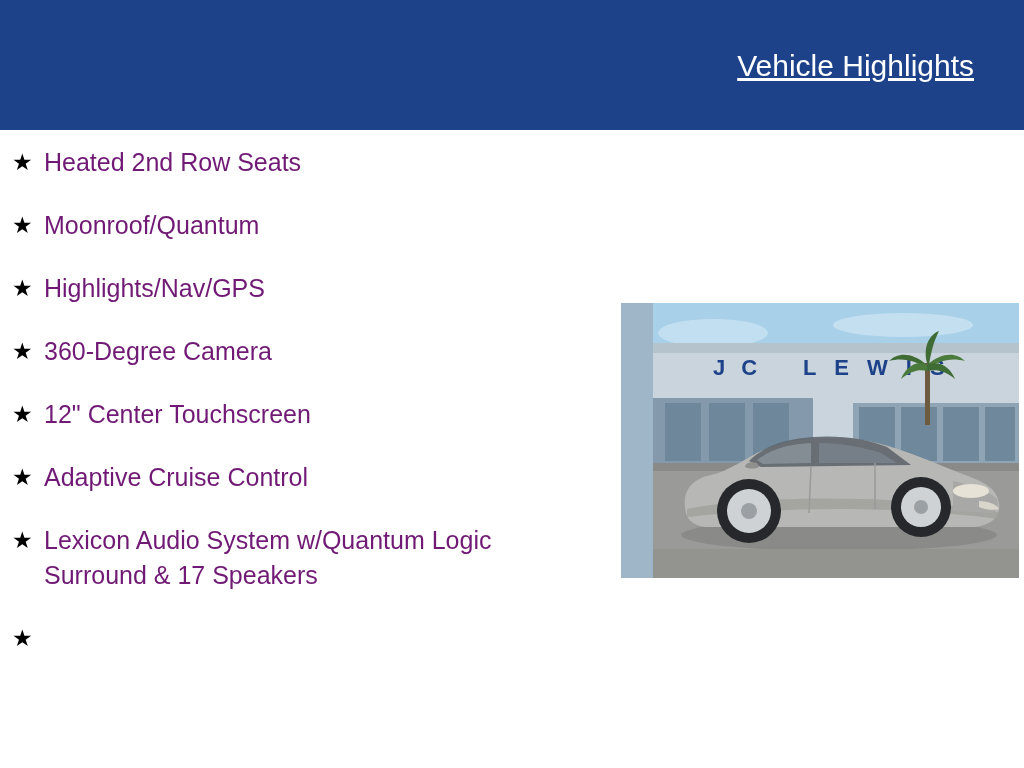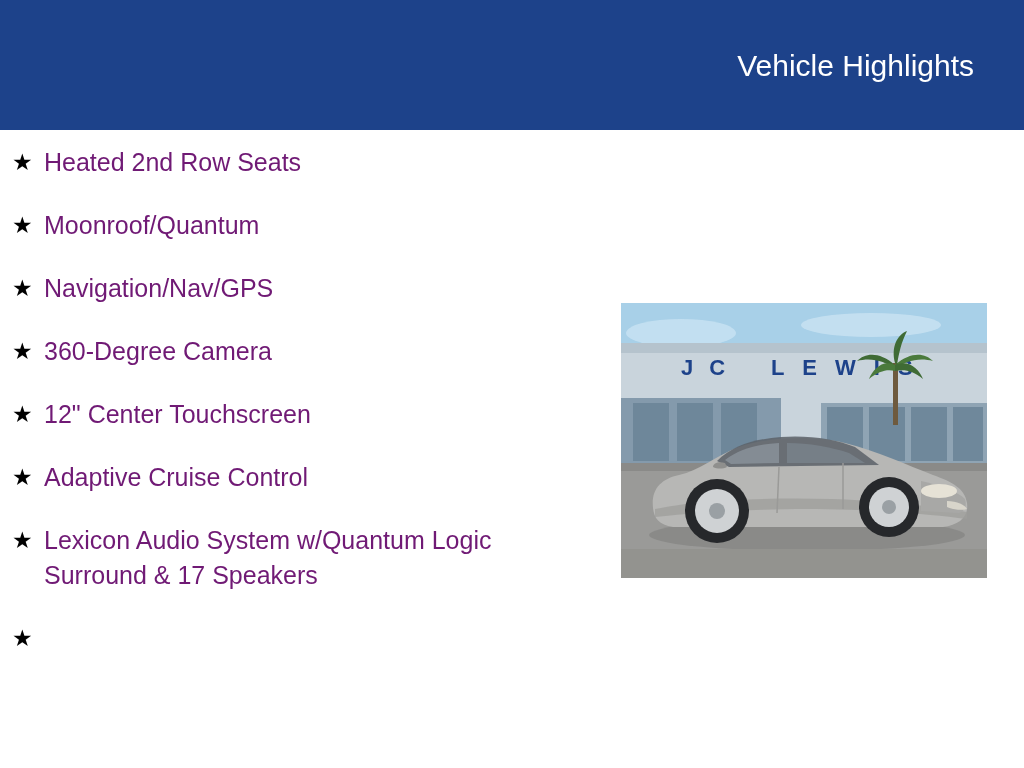--- a/index.html
+++ b/index.html
@@ -29,20 +29,21 @@
   }
   .header-title {
     position: absolute;
     right: 50px;
     top: 48px;
     color: #ffffff;
     font-size: 30px;
     line-height: 36px;
     font-family: "Liberation Sans", sans-serif;
     white-space: nowrap;
+    text-decoration: underline;
   }
   .highlights-list {
     position: absolute;
     left: 0px;
     top: 145px;
     width: 600px;
     margin: 0;
     padding: 0;
     list-style: none;
   }
@@ -71,20 +72,21 @@
   }
   .vehicle-photo {
     position: absolute;
     left: 621px;
     top: 303px;
     width: 366px;
     height: 275px;
     overflow: hidden;
     background: #9fb6c9;
     border: 0;
+    padding-left: 32px;
   }
   .photo-svg {
     display: block;
     width: 366px;
     height: 275px;
   }
 </style>
 </head>
 <body>
 
@@ -98,21 +100,21 @@
     <li class="highlight-item">
       <span class="bullet-star">★</span>
       <span class="highlight-text">Heated 2nd Row Seats</span>
     </li>
     <li class="highlight-item">
       <span class="bullet-star">★</span>
       <span class="highlight-text">Moonroof/Quantum</span>
     </li>
     <li class="highlight-item">
       <span class="bullet-star">★</span>
-      <span class="highlight-text">Navigation/Nav/GPS</span>
+      <span class="highlight-text">Highlights/Nav/GPS</span>
     </li>
     <li class="highlight-item">
       <span class="bullet-star">★</span>
       <span class="highlight-text">360-Degree Camera</span>
     </li>
     <li class="highlight-item">
       <span class="bullet-star">★</span>
       <span class="highlight-text">12" Center Touchscreen</span>
     </li>
     <li class="highlight-item">

